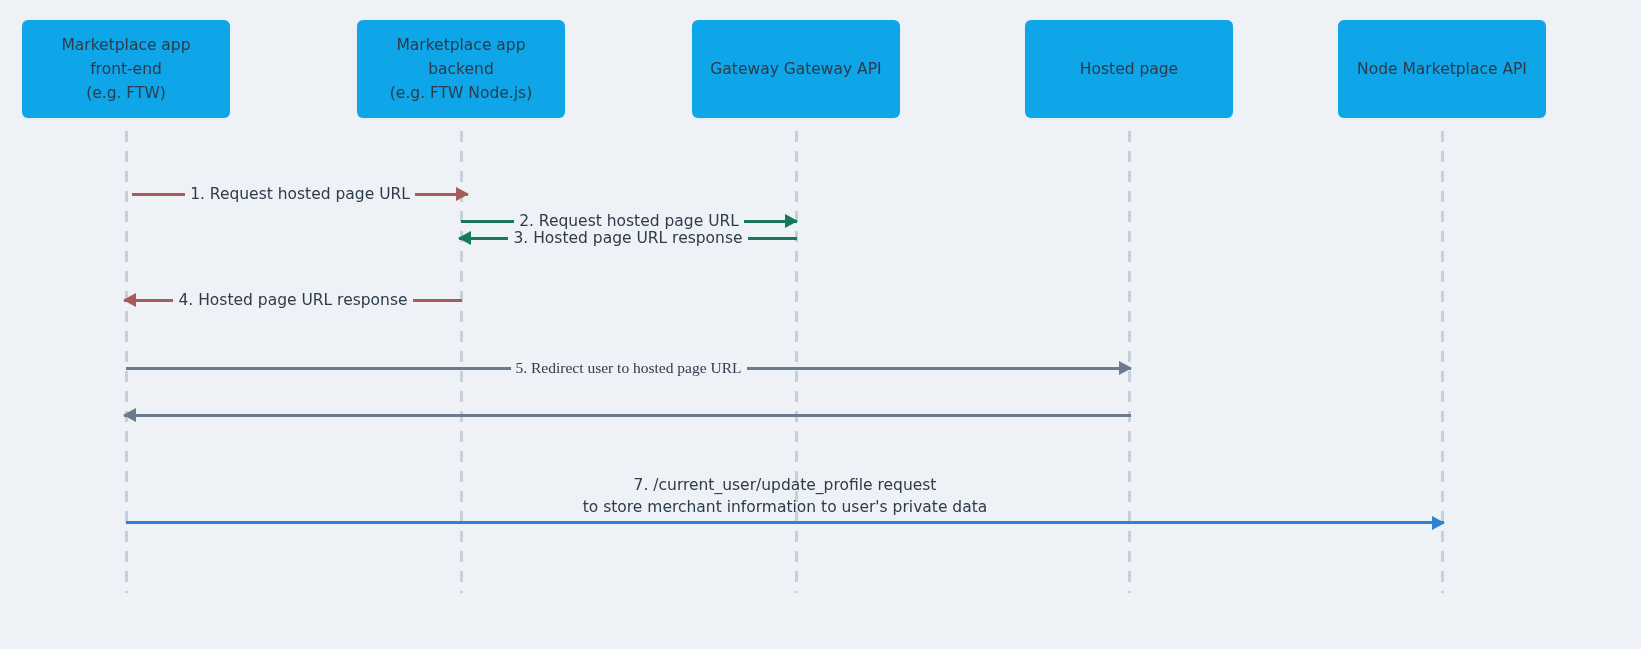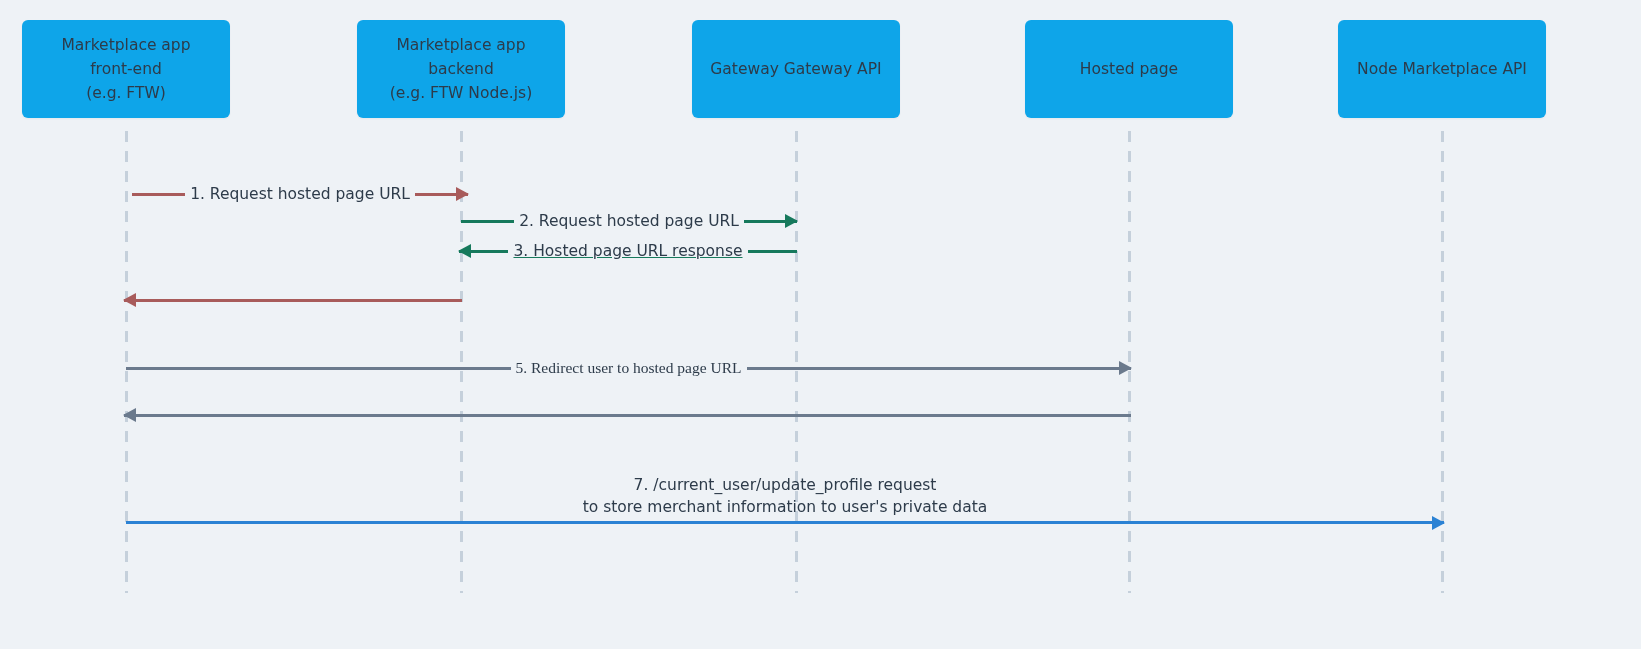--- a/index.html
+++ b/index.html
@@ -147,31 +147,32 @@
         <div class="head head-right"></div>
       </div>
     </div>
     <div class="message" style="left: 461px; top: 192px; width: 336px; height: 32px; color: rgb(22, 121, 92); margin-top: 13px;">
       <div class="msg-line" style="background: rgb(22, 121, 92);"></div>
       <div class="msg-text">2. Request hosted page URL</div>
       <div class="msg-line" style="background: rgb(22, 121, 92);">
         <div class="head head-right"></div>
       </div>
     </div>
-    <div class="message" style="left: 459px; top: 235px; width: 338px; height: 32px; color: rgb(22, 121, 92); text-decoration: underline;">
+    <div class="message" style="left: 459px; top: 222px; width: 338px; height: 32px; color: rgb(22, 121, 92);">
       <div class="msg-line" style="background: rgb(22, 121, 92);">
         <div class="head head-left"></div>
       </div>
       <div class="msg-text">3. Hosted page URL response</div>
       <div class="msg-line" style="background: rgb(22, 121, 92);"></div>
     </div>
     <div class="message" style="left: 124px; top: 284px; width: 338px; height: 32px; color: rgb(168, 91, 91);">
       <div class="msg-line" style="background: rgb(168, 91, 91);">
         <div class="head head-left"></div>
       </div>
+      <div class="msg-text">4. Hosted page URL response</div>
       <div class="msg-line" style="background: rgb(168, 91, 91);"></div>
     </div>
     <div class="message" style="left: 126px; top: 352px; width: 1005px; height: 32px; color: rgb(107, 122, 141); font-family: Liberation Serif, serif;">
       <div class="msg-line" style="background: rgb(107, 122, 141);"></div>
       <div class="msg-text">5. Redirect user to hosted page URL</div>
       <div class="msg-line" style="background: rgb(107, 122, 141);">
         <div class="head head-right"></div>
       </div>
     </div>
     <div class="message" style="left: 124px; top: 399px; width: 1007px; height: 32px; color: rgb(107, 122, 141);">

